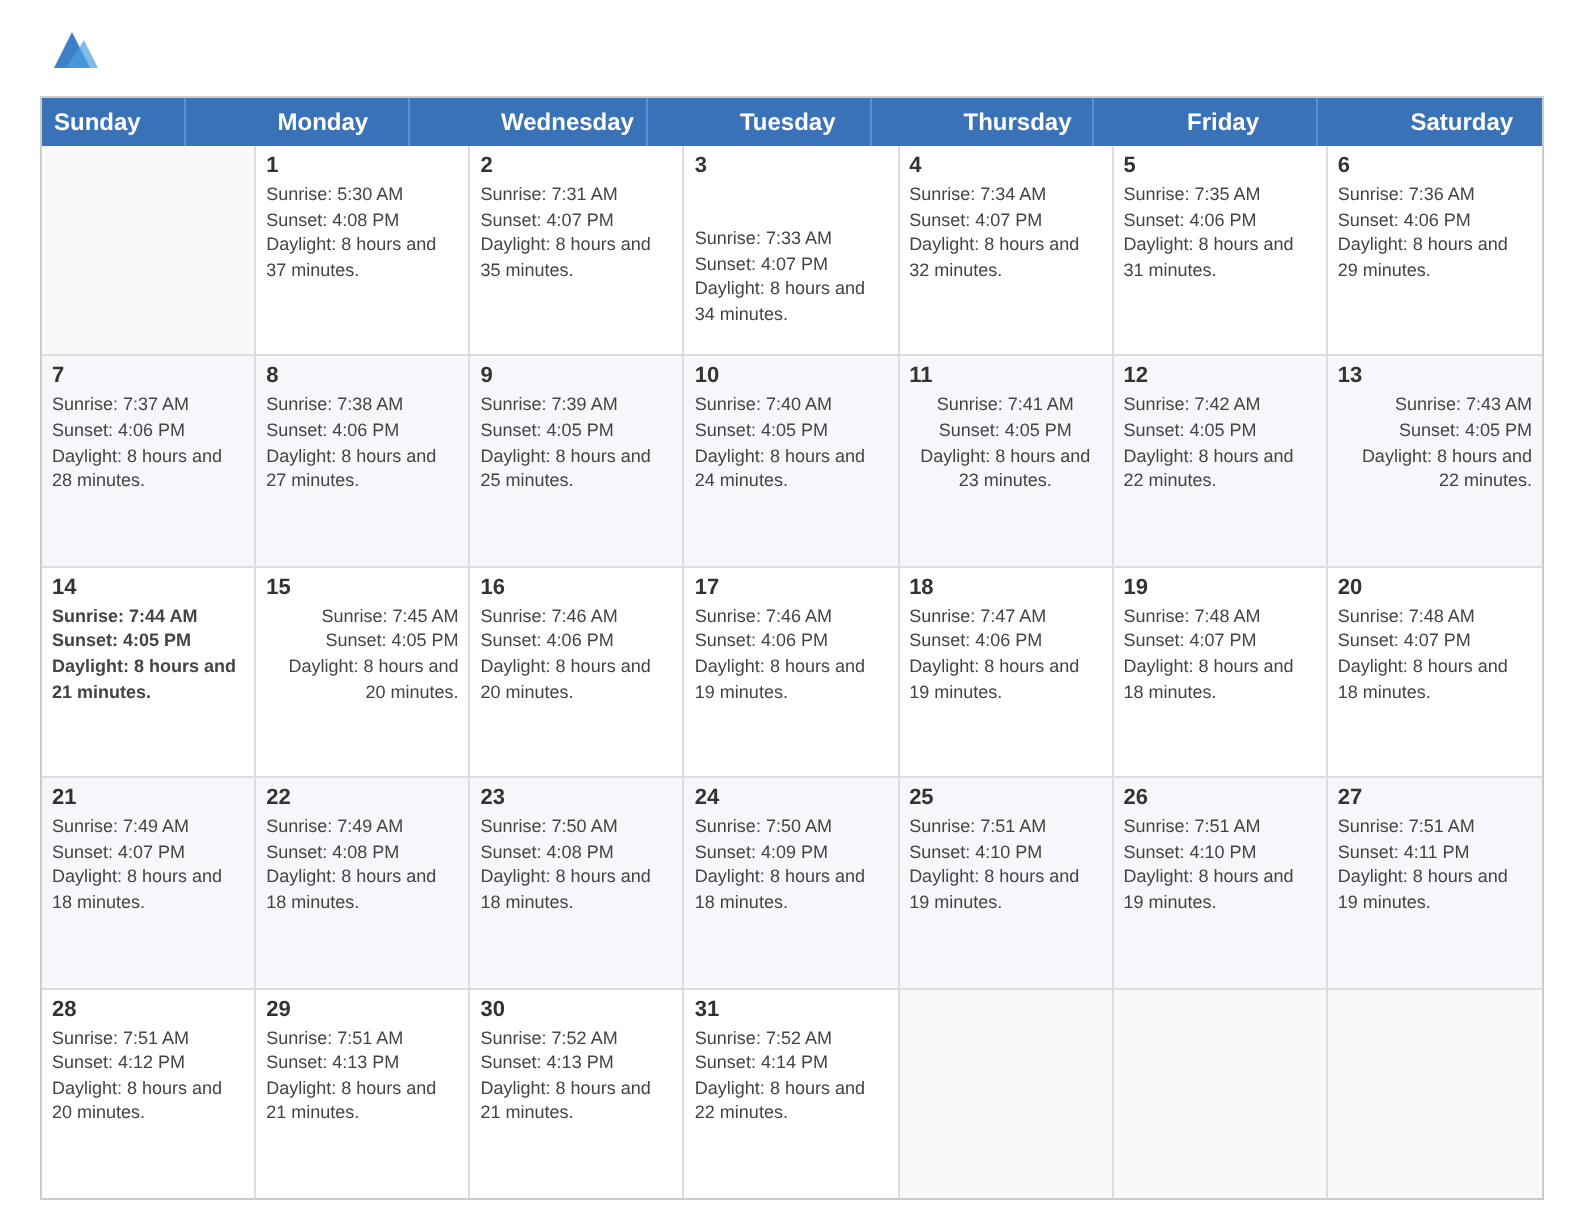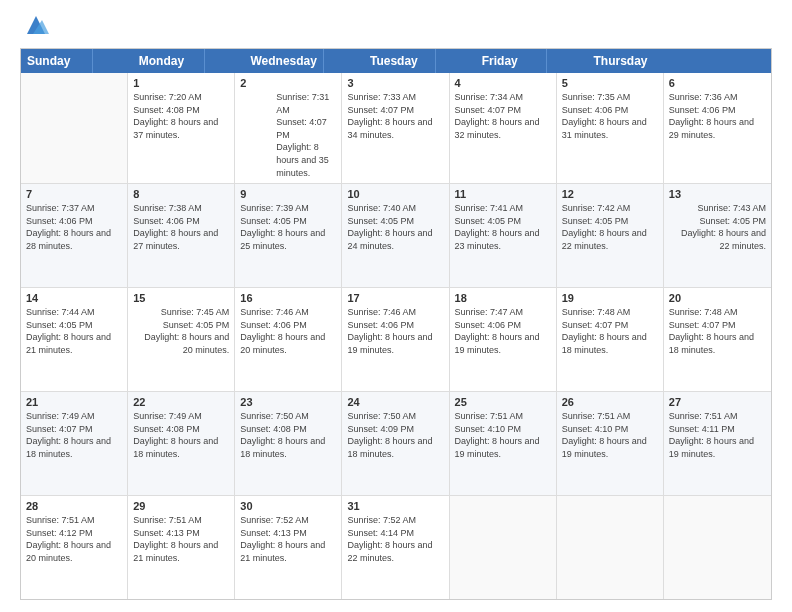--- a/index.html
+++ b/index.html
@@ -119,41 +119,42 @@
       <div class="location"></div>
     </div>
   </div>
 
   <div class="calendar">
     <div class="cal-header-row">
     <div class="cal-header-cell">Sunday</div>
         <div class="cal-header-cell">Monday</div>
         <div class="cal-header-cell">Wednesday</div>
         <div class="cal-header-cell">Tuesday</div>
+        <div class="cal-header-cell">Thursday</div>
         <div class="cal-header-cell">Friday</div>
-        <div class="cal-header-cell">Thursday</div>
+        <div class="cal-header-cell">Saturday</div>
       </div>
     <div class="cal-body">
     <div class="cal-row">
           <div class="cal-cell empty"></div>
           <div class="cal-cell">
             <div class="day-num">1</div>
-            <div class="day-info" style="white-space: pre-line;">Sunrise: 7:20 AM
+            <div class="day-info" style="white-space: pre-line;">Sunrise: 5:30 AM
 Sunset: 4:08 PM
 Daylight: 8 hours and 37 minutes.</div>
           </div>
           <div class="cal-cell">
             <div class="day-num">2</div>
-            <div class="day-info" style="white-space: pre-line; margin-left: 36px;">Sunrise: 7:31 AM
+            <div class="day-info" style="white-space: pre-line;">Sunrise: 7:31 AM
 Sunset: 4:07 PM
 Daylight: 8 hours and 35 minutes.</div>
           </div>
           <div class="cal-cell">
             <div class="day-num">3</div>
-            <div class="day-info" style="white-space: pre-line;">Sunrise: 7:33 AM
+            <div class="day-info" style="white-space: pre-line; margin-top: 22px;">Sunrise: 7:33 AM
 Sunset: 4:07 PM
 Daylight: 8 hours and 34 minutes.</div>
           </div>
           <div class="cal-cell">
             <div class="day-num">4</div>
             <div class="day-info" style="white-space: pre-line;">Sunrise: 7:34 AM
 Sunset: 4:07 PM
 Daylight: 8 hours and 32 minutes.</div>
           </div>
           <div class="cal-cell">
@@ -189,41 +190,41 @@
 Daylight: 8 hours and 25 minutes.</div>
           </div>
           <div class="cal-cell">
             <div class="day-num">10</div>
             <div class="day-info" style="white-space: pre-line;">Sunrise: 7:40 AM
 Sunset: 4:05 PM
 Daylight: 8 hours and 24 minutes.</div>
           </div>
           <div class="cal-cell">
             <div class="day-num">11</div>
-            <div class="day-info" style="white-space: pre-line;">Sunrise: 7:41 AM
+            <div class="day-info" style="white-space: pre-line; text-align: center;">Sunrise: 7:41 AM
 Sunset: 4:05 PM
 Daylight: 8 hours and 23 minutes.</div>
           </div>
           <div class="cal-cell">
             <div class="day-num">12</div>
             <div class="day-info" style="white-space: pre-line;">Sunrise: 7:42 AM
 Sunset: 4:05 PM
 Daylight: 8 hours and 22 minutes.</div>
           </div>
           <div class="cal-cell">
             <div class="day-num">13</div>
             <div class="day-info" style="white-space: pre-line; text-align: right;">Sunrise: 7:43 AM
 Sunset: 4:05 PM
 Daylight: 8 hours and 22 minutes.</div>
           </div>
         </div>
         <div class="cal-row">
           <div class="cal-cell">
             <div class="day-num">14</div>
-            <div class="day-info" style="white-space: pre-line;">Sunrise: 7:44 AM
+            <div class="day-info" style="white-space: pre-line; font-weight: bold;">Sunrise: 7:44 AM
 Sunset: 4:05 PM
 Daylight: 8 hours and 21 minutes.</div>
           </div>
           <div class="cal-cell">
             <div class="day-num">15</div>
             <div class="day-info" style="white-space: pre-line; text-align: right;">Sunrise: 7:45 AM
 Sunset: 4:05 PM
 Daylight: 8 hours and 20 minutes.</div>
           </div>
           <div class="cal-cell">

